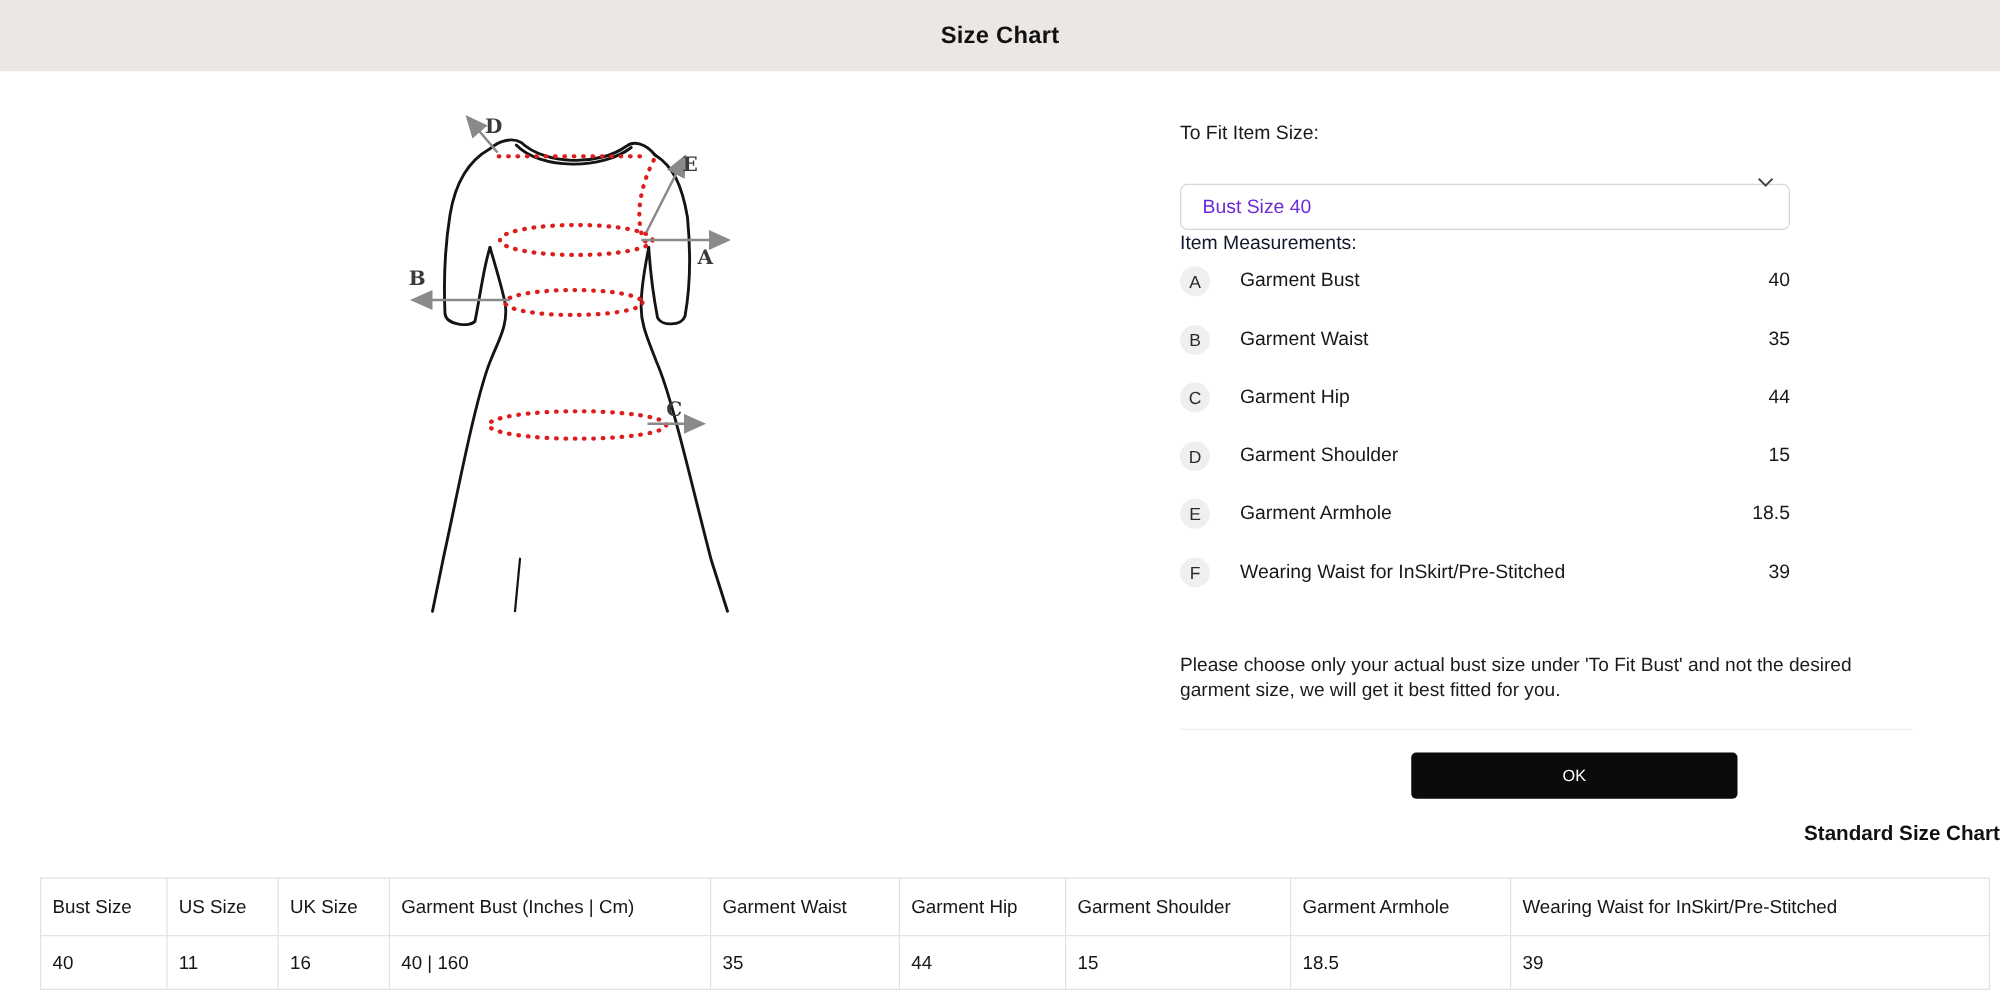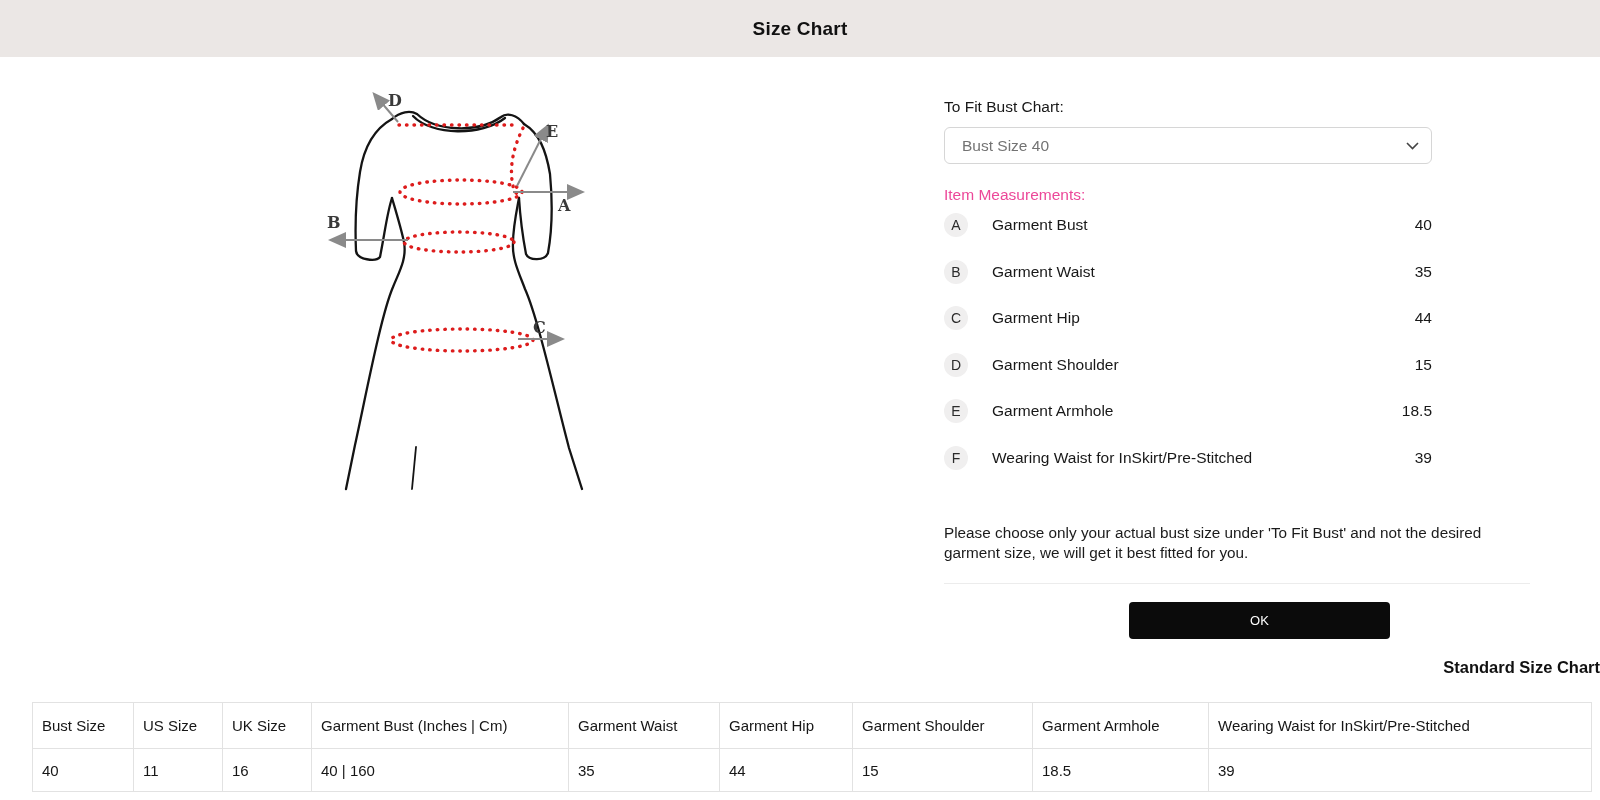--- a/index.html
+++ b/index.html
@@ -11,25 +11,25 @@
           background:#ebe7e5;display:flex;align-items:center;justify-content:center;}
   .topbar h1{margin:0;font-size:19px;font-weight:700;color:#111;letter-spacing:.2px;}
 
   
   .diagram{position:absolute;left:315px;top:80px;}
 
   
   .fit-label{position:absolute;left:944px;top:98px;font-size:15.5px;font-weight:500;color:#181818;}
   .select-wrap{position:absolute;left:944px;top:127px;width:488px;height:37px;}
   .select-wrap select{appearance:none;-webkit-appearance:none;width:100%;height:100%;
-       border:1px solid #d6d6d6;border-radius:6px;background:#fff;color:#737373;
-       font-family:"Liberation Sans",sans-serif;font-size:15.5px;padding:0 34px 0 17px;outline:none;}
+       border:1px solid #d6d6d6;border-radius:6px;background:#fff;color:#6d28d9;
+       font-family:"Liberation Sans",sans-serif;font-size:15.5px;padding:0 34px 0 17px;outline:none;margin-top:20px;}
   .select-wrap .chev{position:absolute;right:13px;top:15px;pointer-events:none;}
 
-  .meas-label{position:absolute;left:944px;top:186px;font-size:15.5px;font-weight:500;color:#ec4899;}
+  .meas-label{position:absolute;left:944px;top:186px;font-size:15.5px;font-weight:500;color:#0f172a;}
   .meas-list{position:absolute;left:944px;top:202px;width:488px;}
   .mrow{display:flex;align-items:center;height:46.5px;}
   .badge{width:24px;height:24px;border-radius:50%;background:#f0efef;color:#2b2b2b;
          display:flex;align-items:center;justify-content:center;font-size:14px;flex:0 0 24px;}
   .mname{margin-left:24px;font-size:15.5px;color:#181818;}
   .mval{margin-left:auto;font-size:15.5px;color:#181818;}
 
   .note{position:absolute;left:944px;top:523px;width:575px;font-size:15.3px;line-height:19.5px;color:#1b1b1b;}
   .divider{position:absolute;left:944px;top:583px;width:586px;height:1px;background:#ececec;}
   .ok-btn{position:absolute;left:1129px;top:602px;width:261px;height:37px;border:none;border-radius:4px;
@@ -88,21 +88,21 @@
     </g>
     <g font-family="DejaVu Serif, serif" font-size="16" font-weight="bold" fill="#3a3a3a">
       <text x="558" y="211">A</text>
       <text x="327" y="228">B</text>
       <text x="533" y="333">C</text>
       <text x="388" y="106">D</text>
       <text x="546" y="137">E</text>
     </g>
   </svg>
 
-  <div class="fit-label">To Fit Bust Chart:</div>
+  <div class="fit-label">To Fit Item Size:</div>
 
   <div class="select-wrap">
     <select>
       <option>Bust Size 40</option>
     </select>
     <svg class="chev" width="13" height="8" viewBox="0 0 13 8">
       <polyline points="1,1 6.5,6.5 12,1" fill="none" stroke="#444" stroke-width="1.6"></polyline>
     </svg>
   </div>
 

